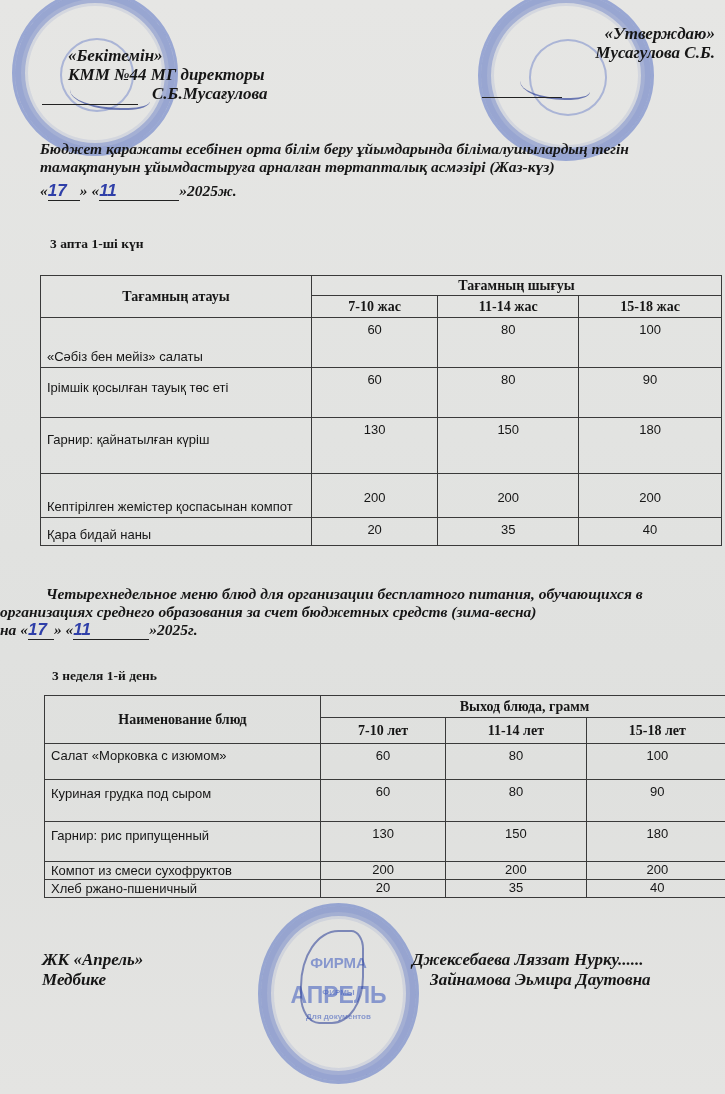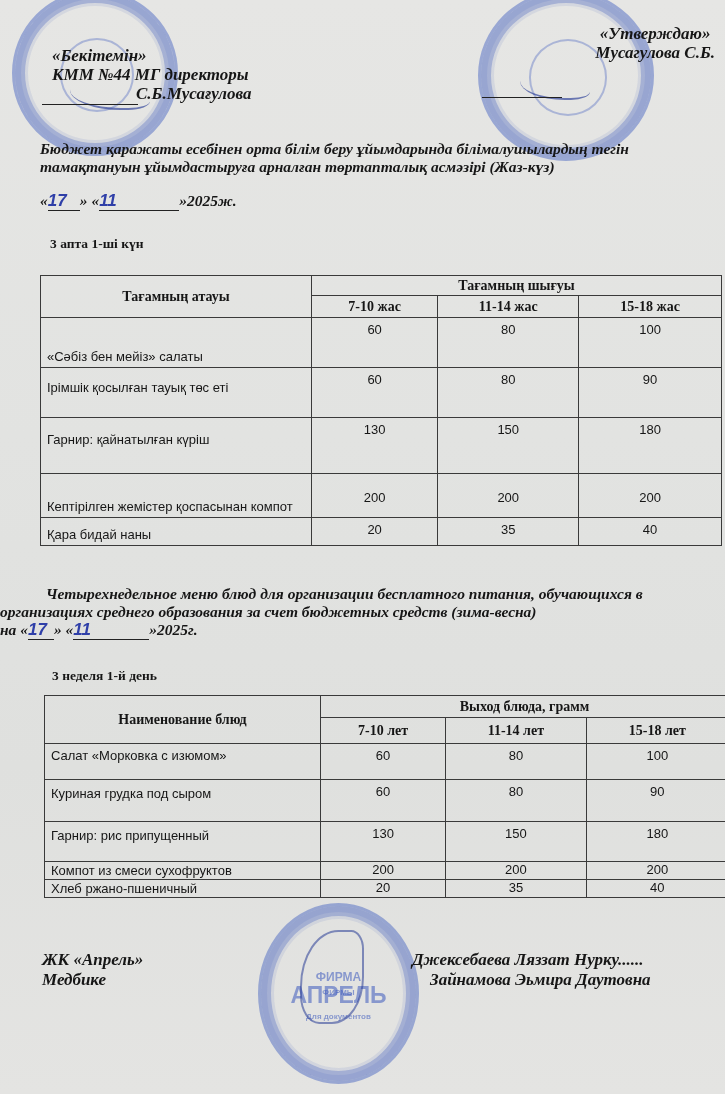--- a/index.html
+++ b/index.html
@@ -42,37 +42,37 @@
 
 <div class="stamp" style="left:12px;top:-10px;width:160px;height:160px;">
   <div class="inner"></div>
 </div>
 <div class="sig" style="left:70px;top:78px;width:80px;height:30px;"></div>
 <div class="stamp" style="left:478px;top:-10px;width:170px;height:165px;">
   <div class="inner"></div>
 </div>
 <div class="sig" style="left:520px;top:70px;width:70px;height:28px;"></div>
 
-<div class="abs hdr" style="left:52px;top:46px;">
+<div class="abs hdr" style="left:68px;top:46px;">
   <div>«Бекітемін»</div>
   <div>КММ  №44 МГ директоры</div>
   <div style="padding-left:84px;">С.Б.Мусағулова</div>
 </div>
 <div class="abs" style="left:42px;top:104px;width:96px;border-bottom:1px solid #222;"></div>
 
-<div class="abs hdr" style="right:10px;top:24px;text-align:center;">
+<div class="abs hdr" style="right:10px;top:24px;text-align:right;">
   <div>«Утверждаю»</div>
   <div>Мусагулова С.Б.</div>
 </div>
 <div class="abs" style="left:482px;top:97px;width:80px;border-bottom:1px solid #222;"></div>
 
 <div class="abs title" style="left:40px;width:680px;top:140px;">
   <div>Бюджет қаражаты есебінен орта білім беру ұйымдарында білімалушылардың тегін</div>
   <div>тамақтануын ұйымдастыруға арналған төртапталық асмәзірі (Жаз-күз)</div>
-  <div style="margin-top:16px;">
+  <div style="margin-top:6px;">
     <span>«</span><span class="hand" style="display:inline-block;width:32px;border-bottom:1px solid #222;">17</span><span>» «</span><span class="hand" style="display:inline-block;width:80px;border-bottom:1px solid #222;">11</span><span>»2025ж.</span>
   </div>
 </div>
 
 <div class="abs label" style="left:50px;top:236px;">3 апта 1-ші күн</div>
 
 <table class="menu" style="left:40px;top:275px;width:682px;">
   <tbody>
       <tr style="height:20px;">
     <th rowspan="2" style="width:270px;">Тағамның атауы</th>
@@ -164,21 +164,21 @@
   <tr style="height:18px;">
     <td class="name" style="vertical-align:middle;padding-bottom:0;">Хлеб ржано-пшеничный</td>
     <td class="num" style="padding-top:0;">20</td>
     <td class="num" style="padding-top:0;">35</td>
     <td class="num" style="padding-top:0;">40</td>
   </tr>
 </tbody>
   </table>
 
 <div class="stamp" style="left:258px;top:903px;width:155px;height:175px;border-radius:50%;">
-  <div class="stamp-text" style="top:48px;font-size:12px;margin-top:16px;">ФИРМА</div>
+  <div class="stamp-text" style="top:48px;font-size:15px;">ФИРМА</div>
   <div class="stamp-text" style="top:76px;font-size:23px;">АПРЕЛЬ</div>
   <div class="stamp-text" style="top:82px;font-size:8px;">ФИРМЫ</div>
   <div class="stamp-text" style="top:106px;font-size:8px;left:25%;width:50%;">Для документов</div>
 </div>
 <div class="sig" style="left:300px;top:930px;width:60px;height:90px;border:2px solid rgba(40,60,150,0.55);border-radius:60% 20% 50% 30%;"></div>
 
 <div class="abs foot" style="left:42px;top:950px;">
   <div>ЖК «Апрель»</div>
   <div>Медбике</div>
 </div>

